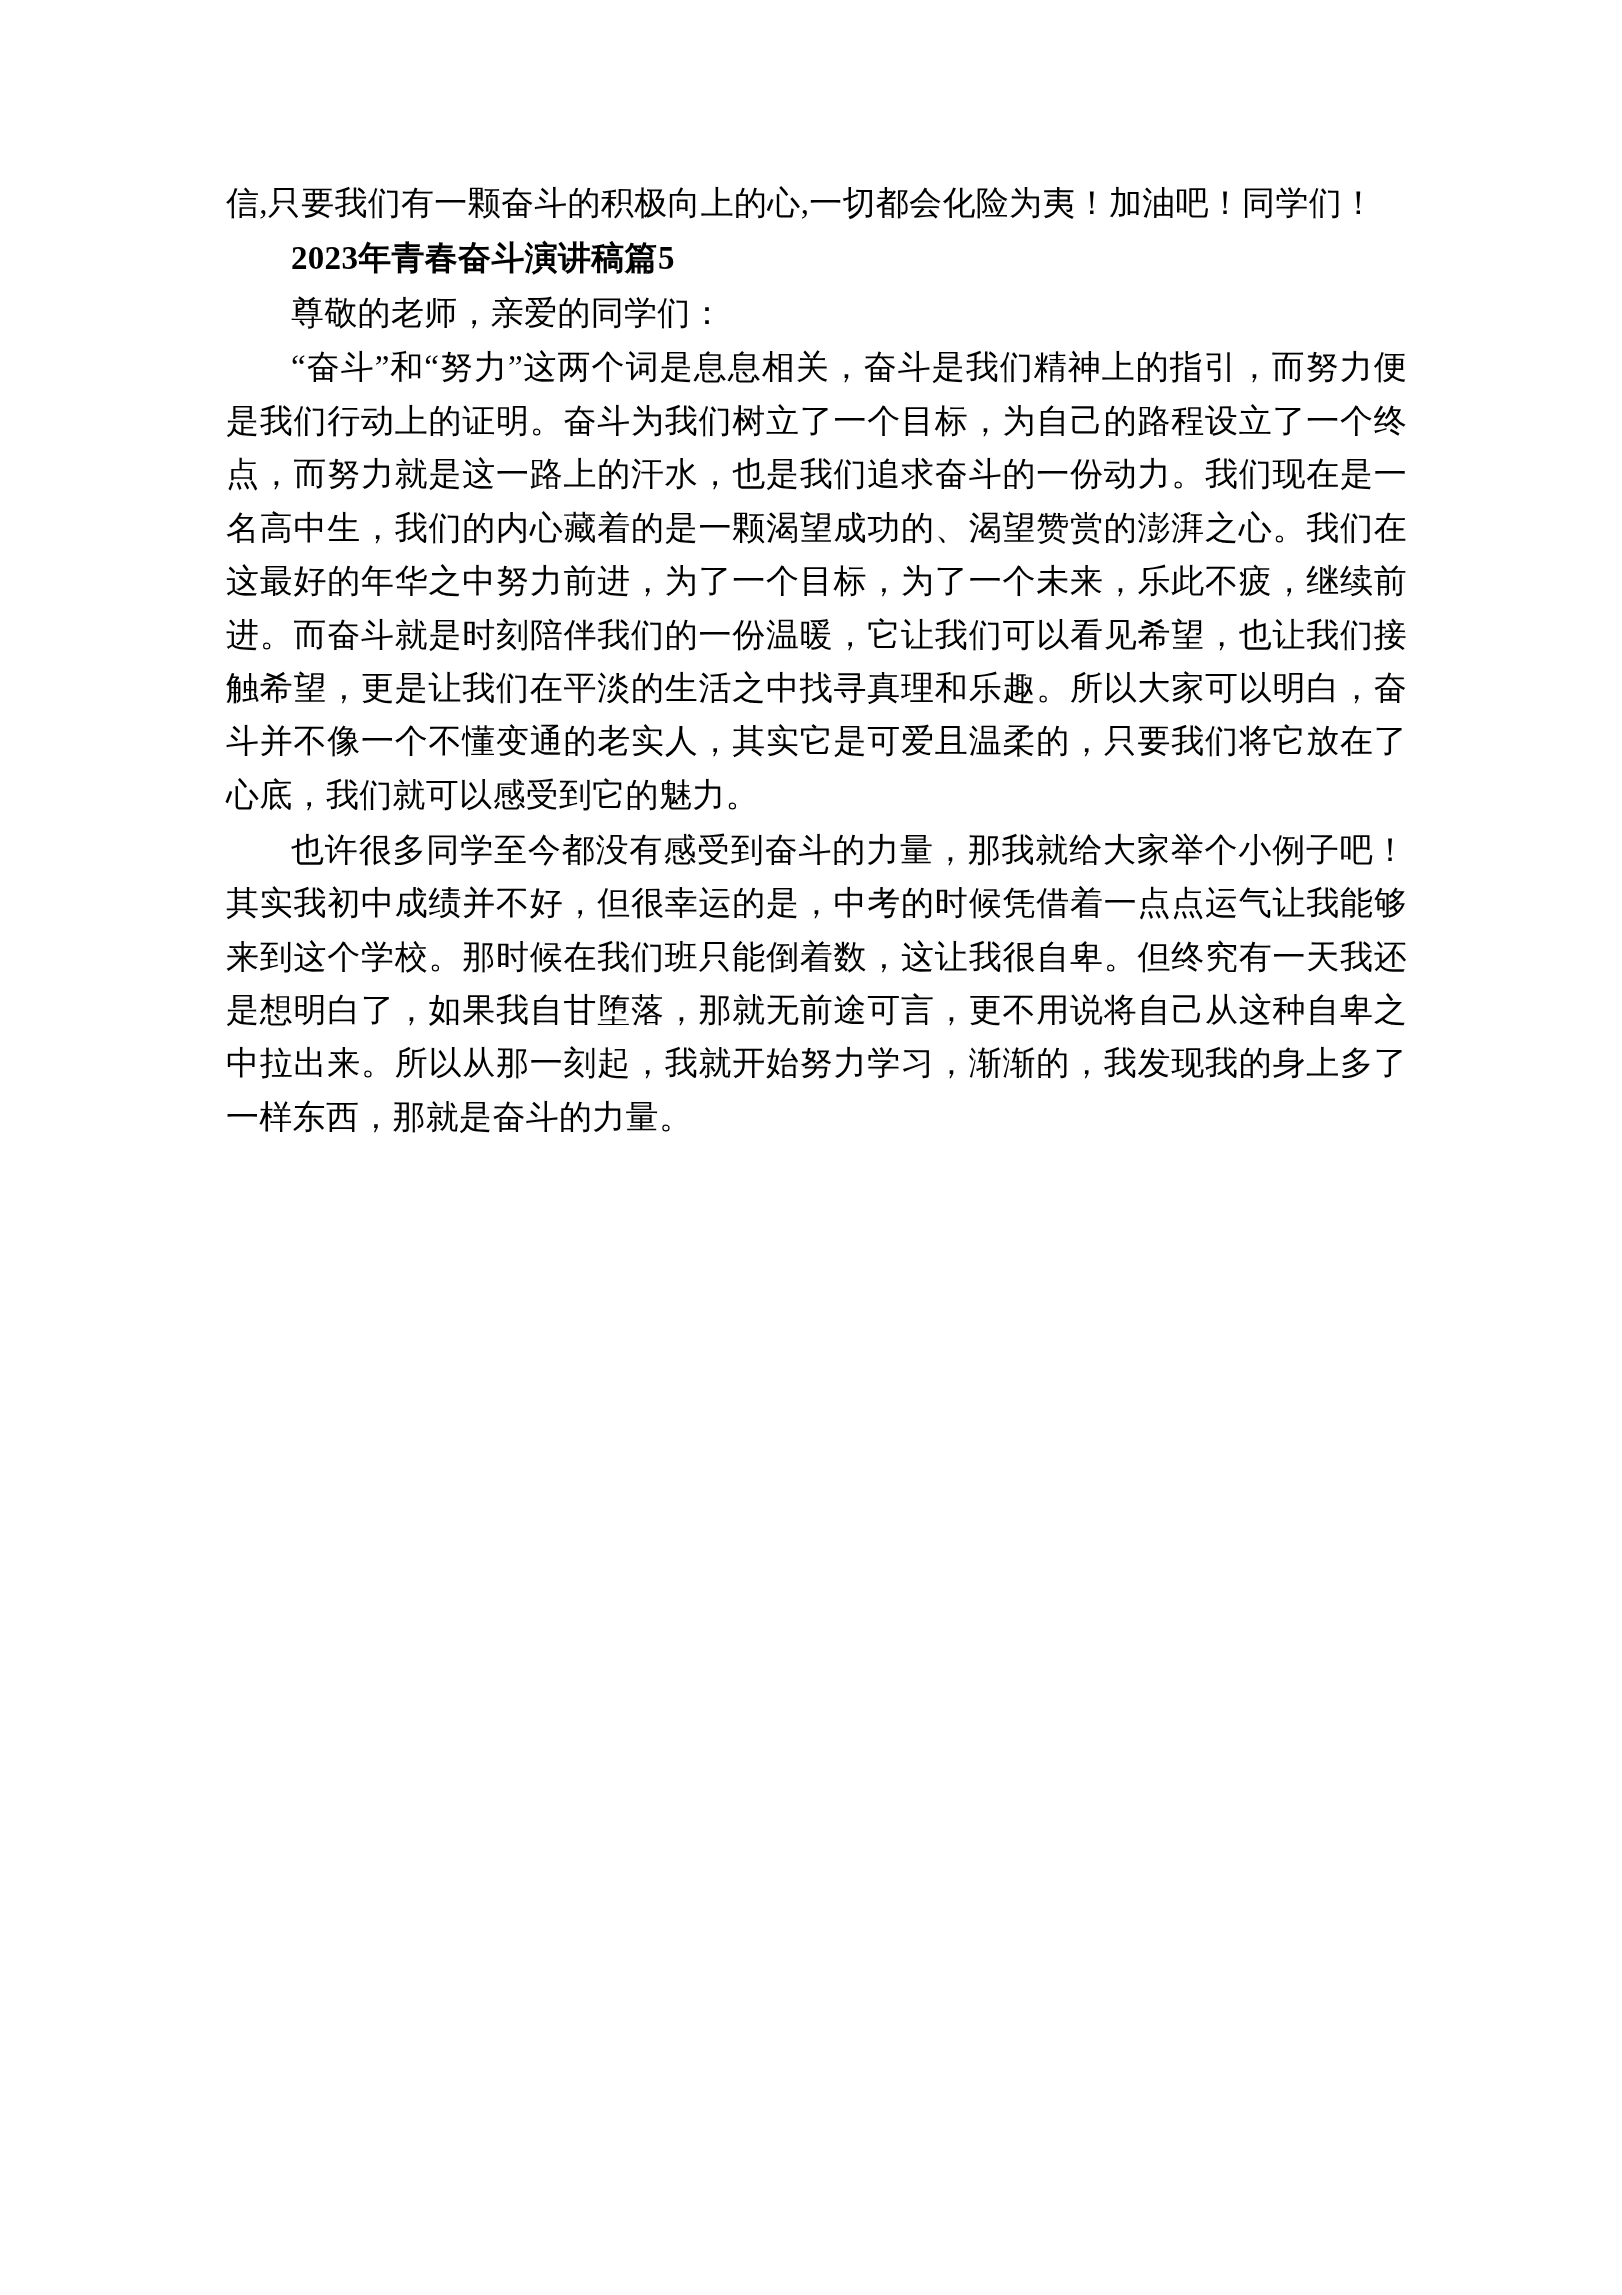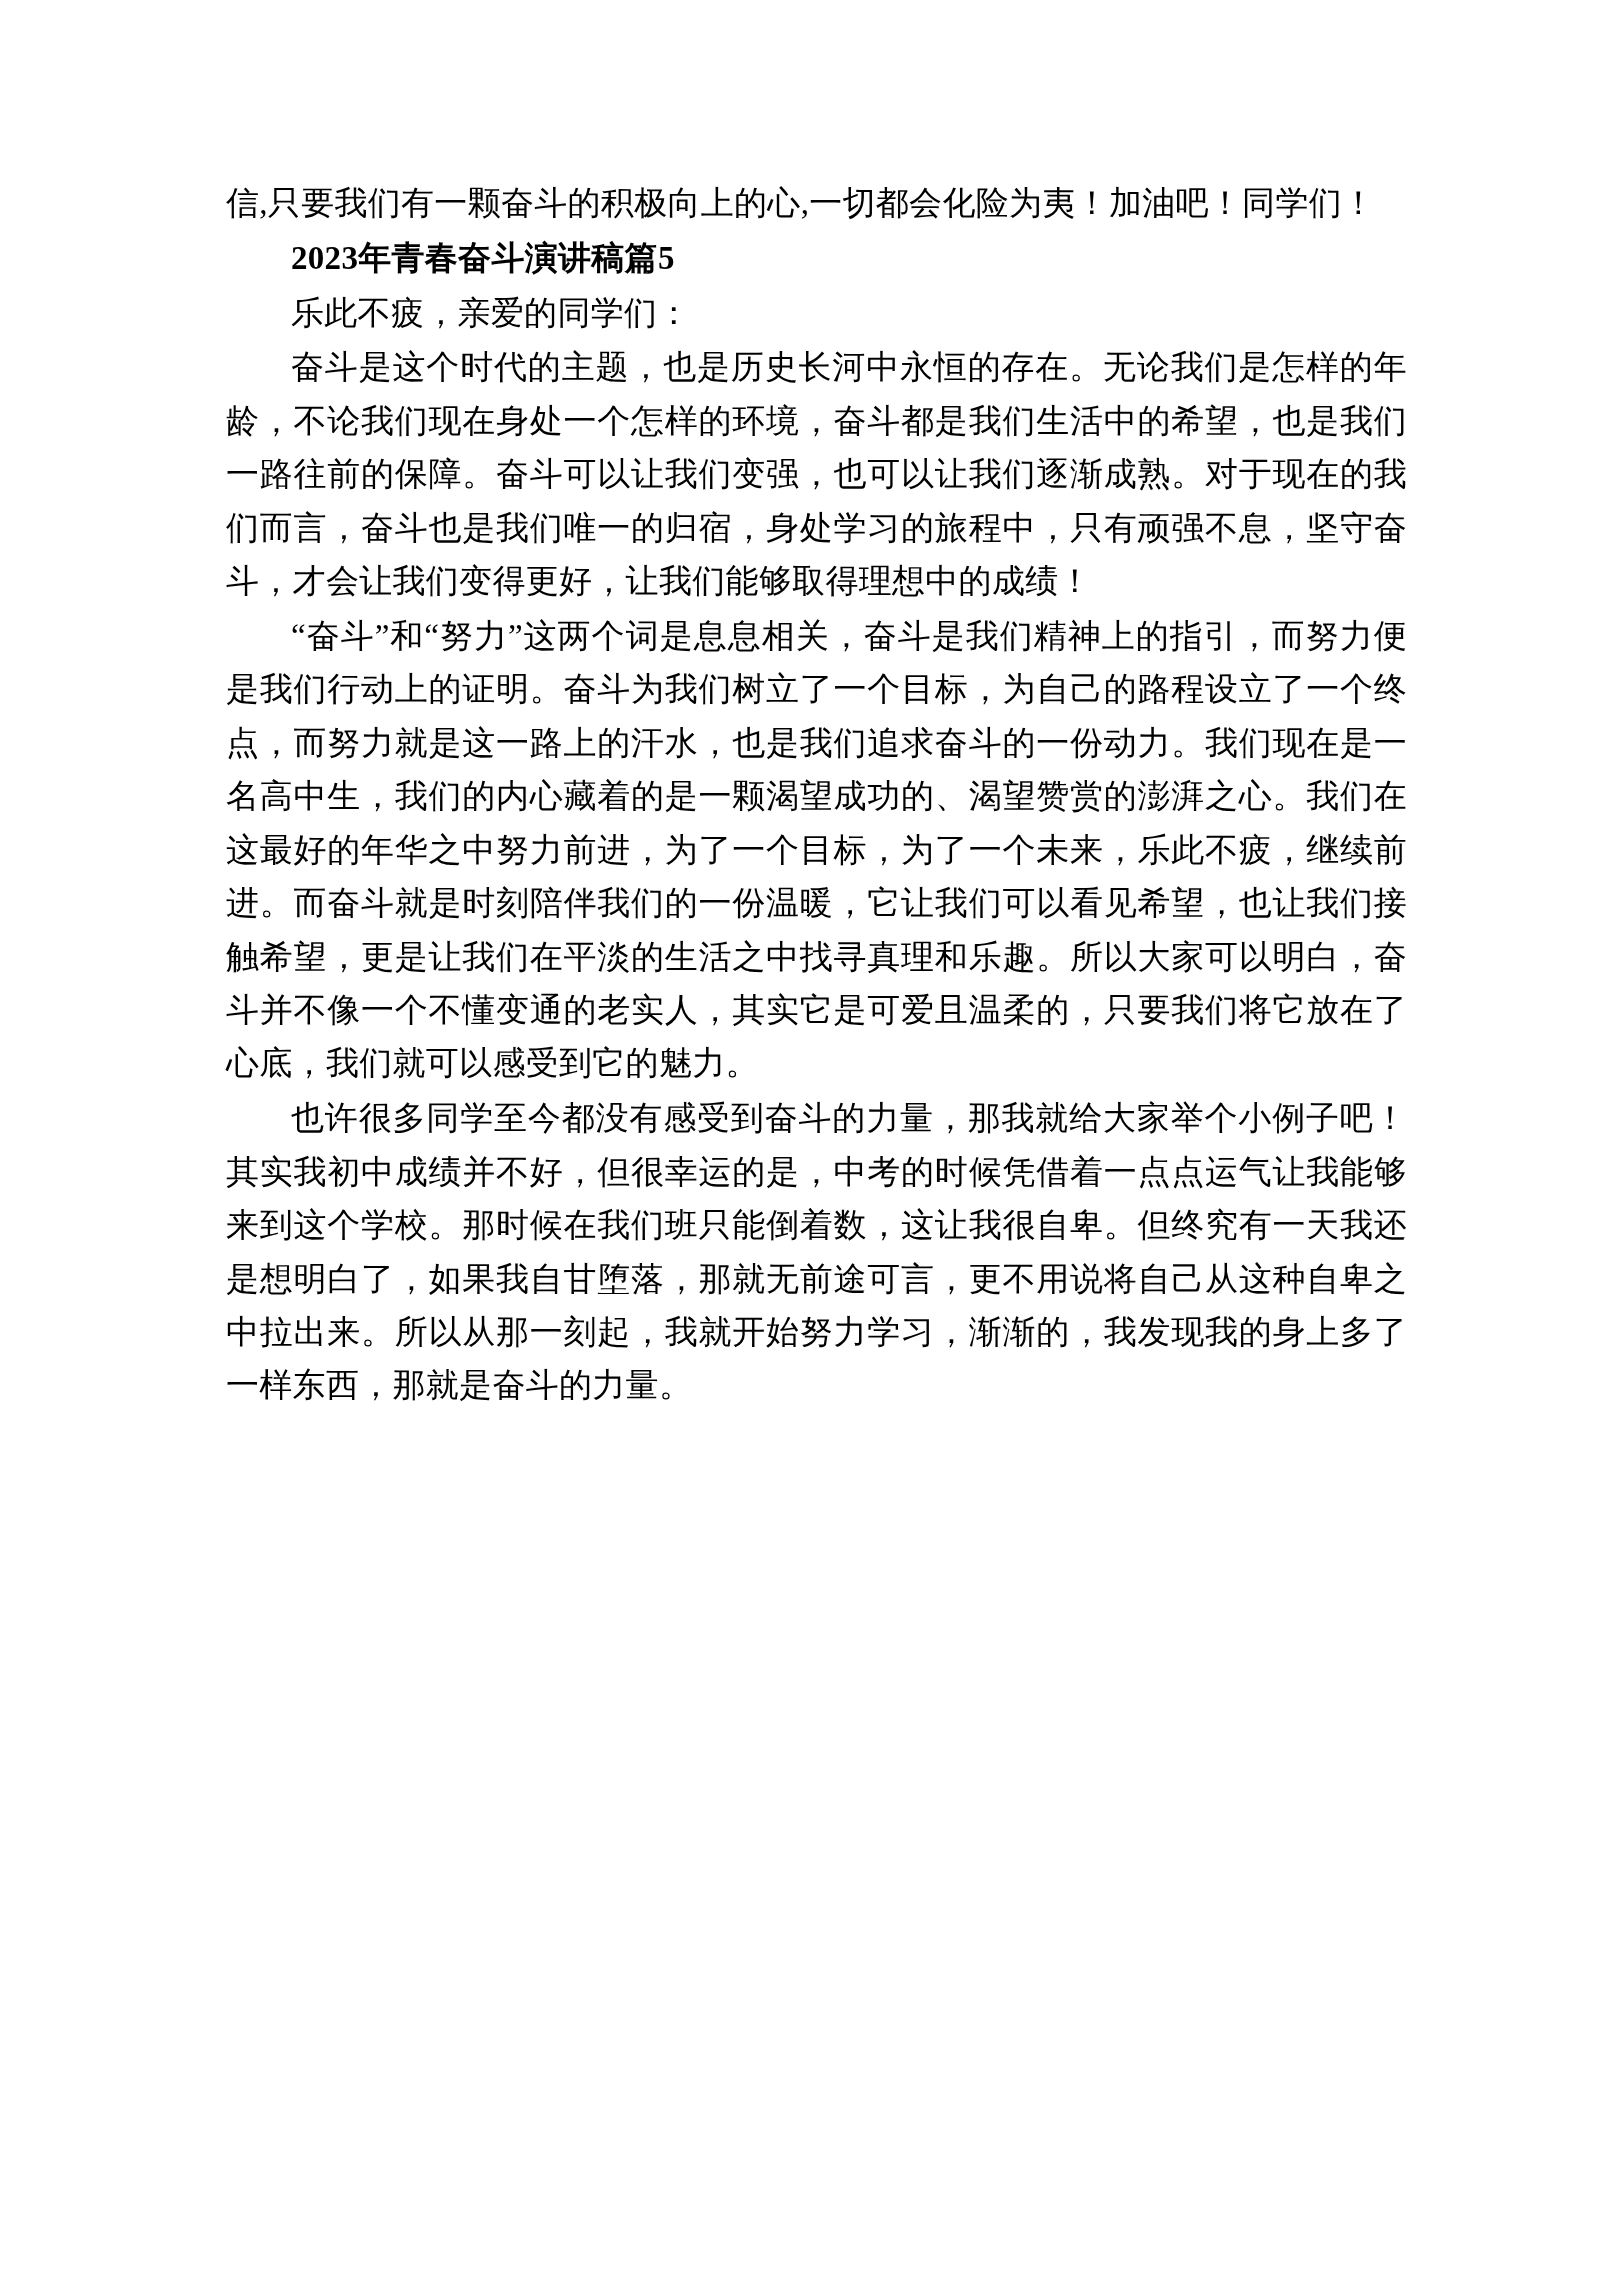--- a/index.html
+++ b/index.html
@@ -41,19 +41,18 @@
     font-weight: bold;
   }
 </style>
 </head>
 <body>
 
 <div class="page">
   <div class="doc-body">
     <p class="para">信,只要我们有一颗奋斗的积极向上的心,一切都会化险为夷！加油吧！同学们！</p>
     <p class="para indent heading">2023年青春奋斗演讲稿篇5</p>
-    <p class="para indent">乐此不疲，亲爱的同学们：</p>
-    <p class="para indent">奋斗是这个时代的主题，也是历史长河中永恒的存在。无论我们是怎样的年龄，不论我们现在身处一个怎样的环境，奋斗都是我们生活中的希望，也是我们一路往前的保障。奋斗可以让我们变强，也可以让我们逐渐成熟。对于现在的我们而言，奋斗也是我们唯一的归宿，身处学习的旅程中，只有顽强不息，坚守奋斗，才会让我们变得更好，让我们能够取得理想中的成绩！</p>
+    <p class="para indent">尊敬的老师，亲爱的同学们：</p>
     <p class="para indent">“奋斗”和“努力”这两个词是息息相关，奋斗是我们精神上的指引，而努力便是我们行动上的证明。奋斗为我们树立了一个目标，为自己的路程设立了一个终点，而努力就是这一路上的汗水，也是我们追求奋斗的一份动力。我们现在是一名高中生，我们的内心藏着的是一颗渴望成功的、渴望赞赏的澎湃之心。我们在这最好的年华之中努力前进，为了一个目标，为了一个未来，乐此不疲，继续前进。而奋斗就是时刻陪伴我们的一份温暖，它让我们可以看见希望，也让我们接触希望，更是让我们在平淡的生活之中找寻真理和乐趣。所以大家可以明白，奋斗并不像一个不懂变通的老实人，其实它是可爱且温柔的，只要我们将它放在了心底，我们就可以感受到它的魅力。</p>
     <p class="para indent">也许很多同学至今都没有感受到奋斗的力量，那我就给大家举个小例子吧！其实我初中成绩并不好，但很幸运的是，中考的时候凭借着一点点运气让我能够来到这个学校。那时候在我们班只能倒着数，这让我很自卑。但终究有一天我还是想明白了，如果我自甘堕落，那就无前途可言，更不用说将自己从这种自卑之中拉出来。所以从那一刻起，我就开始努力学习，渐渐的，我发现我的身上多了一样东西，那就是奋斗的力量。</p>
   </div>
 </div>
 
 
 </body></html>

